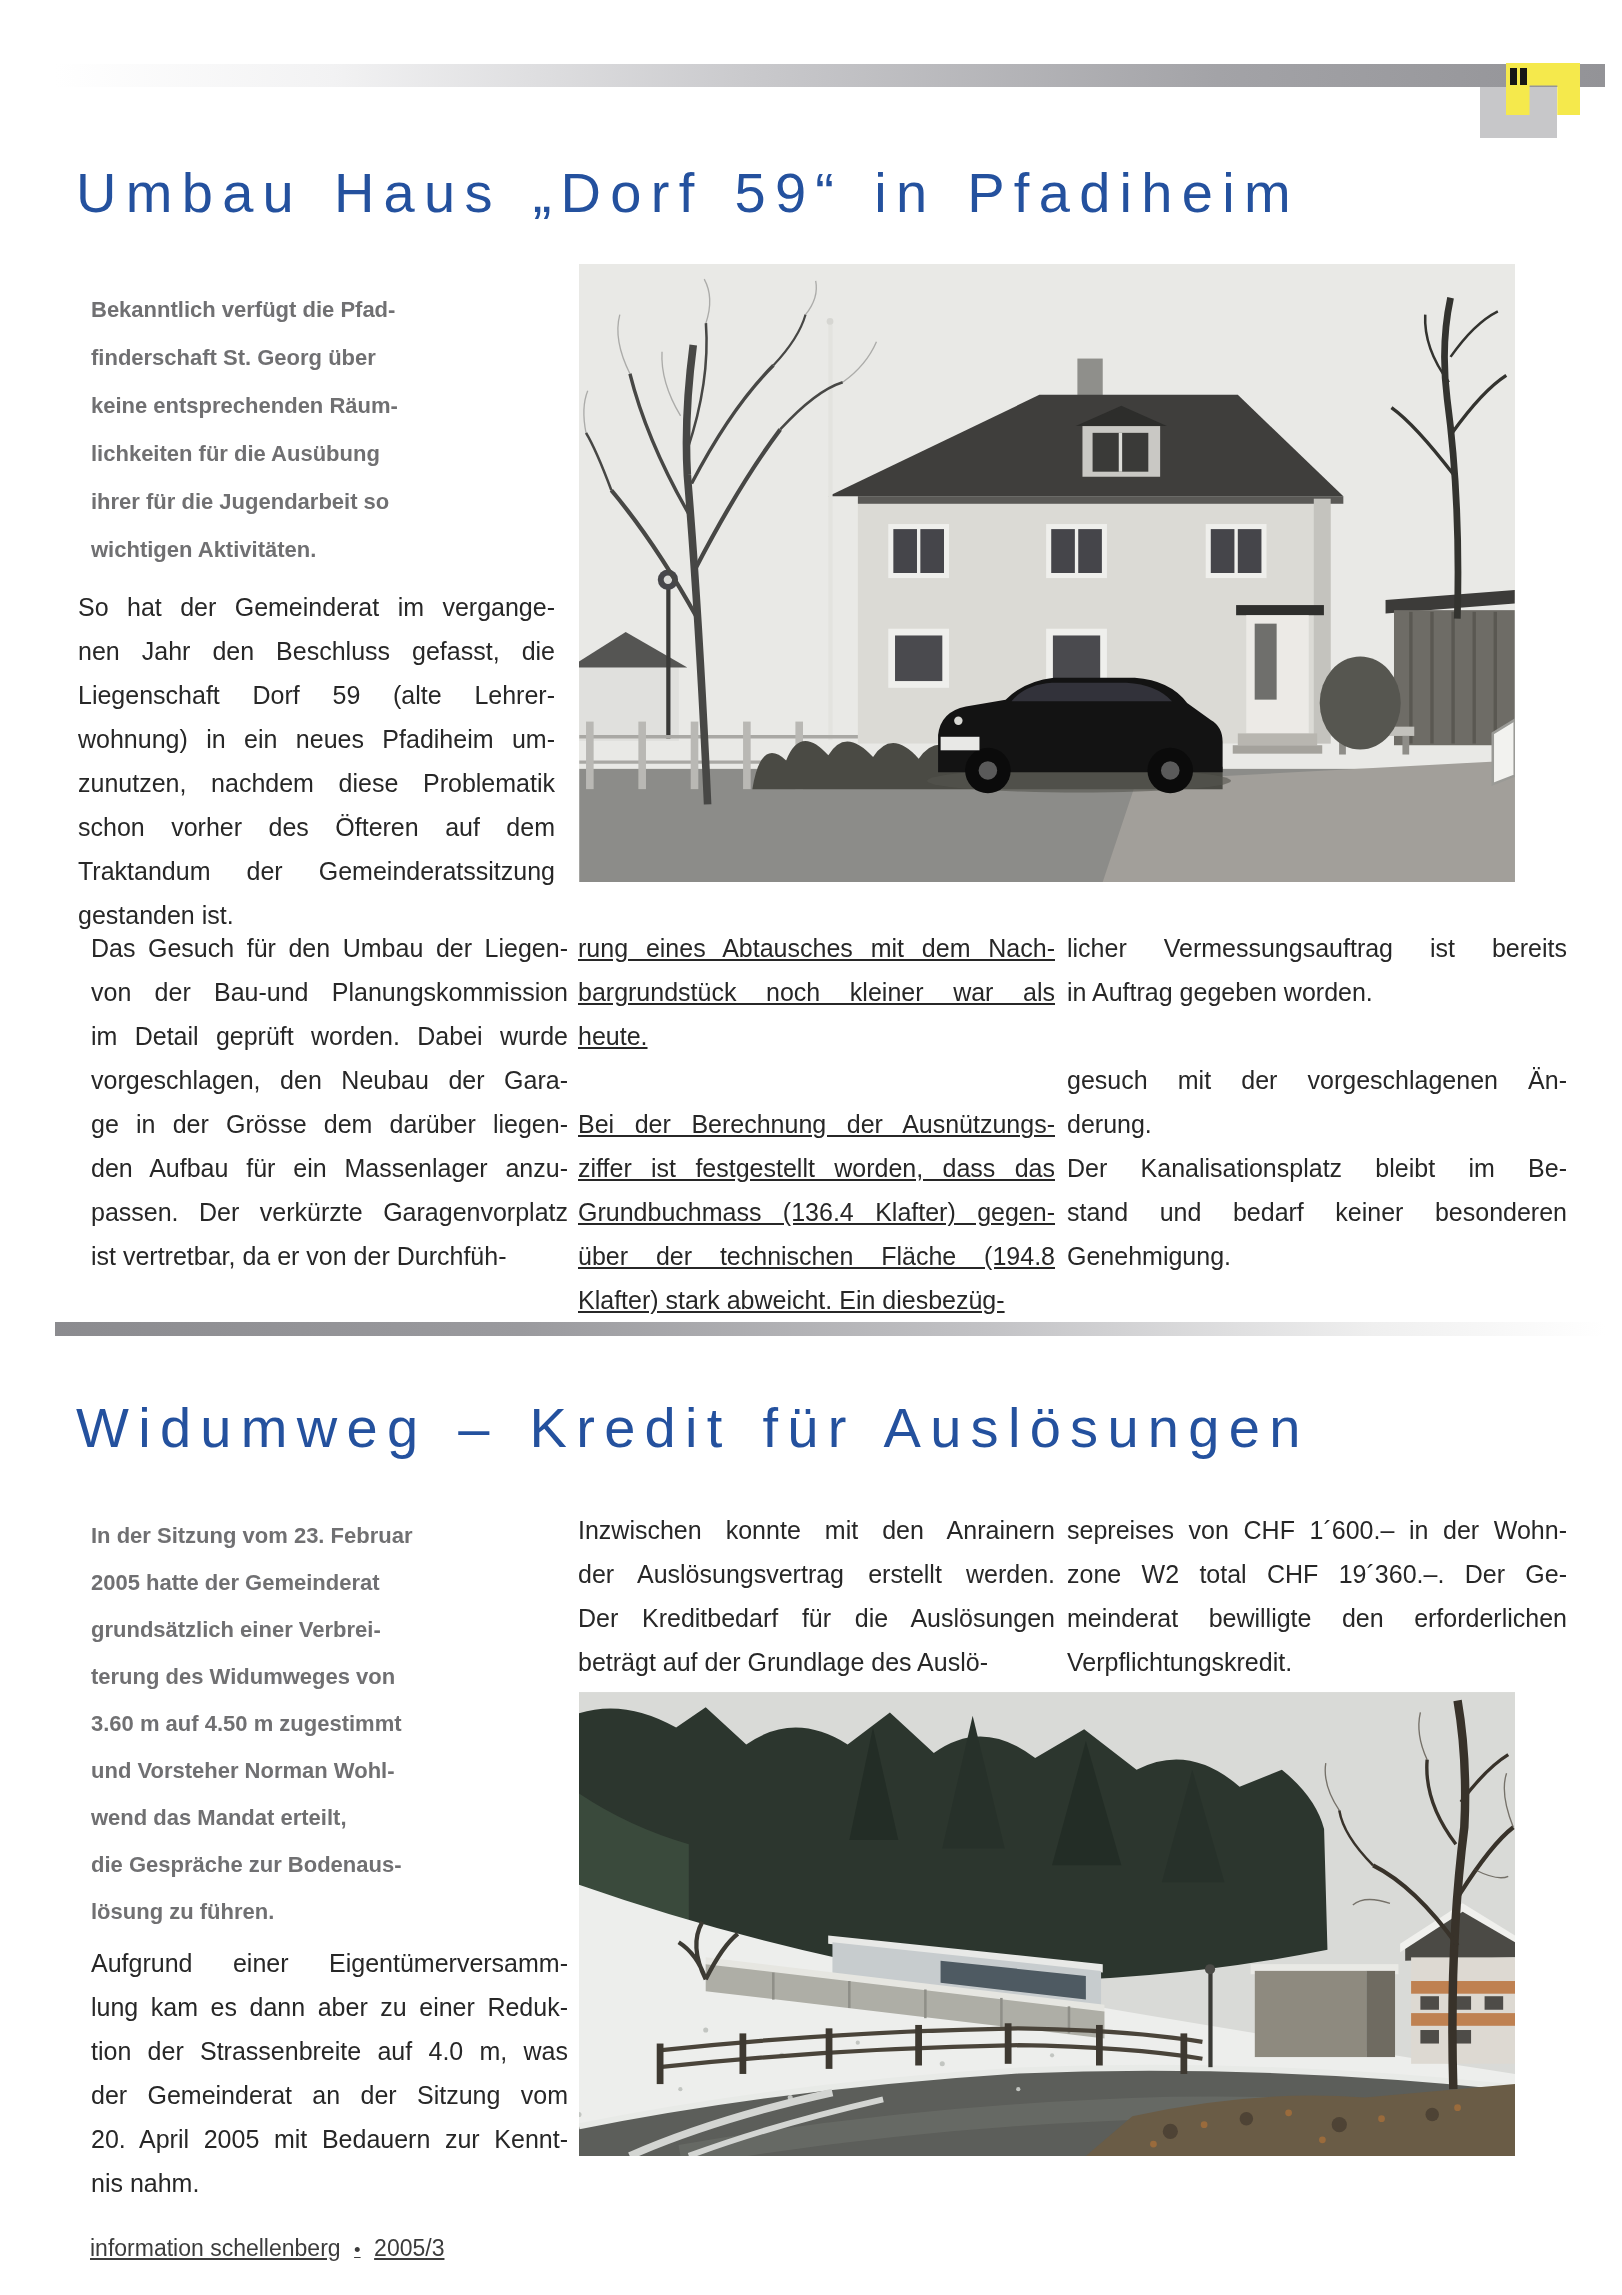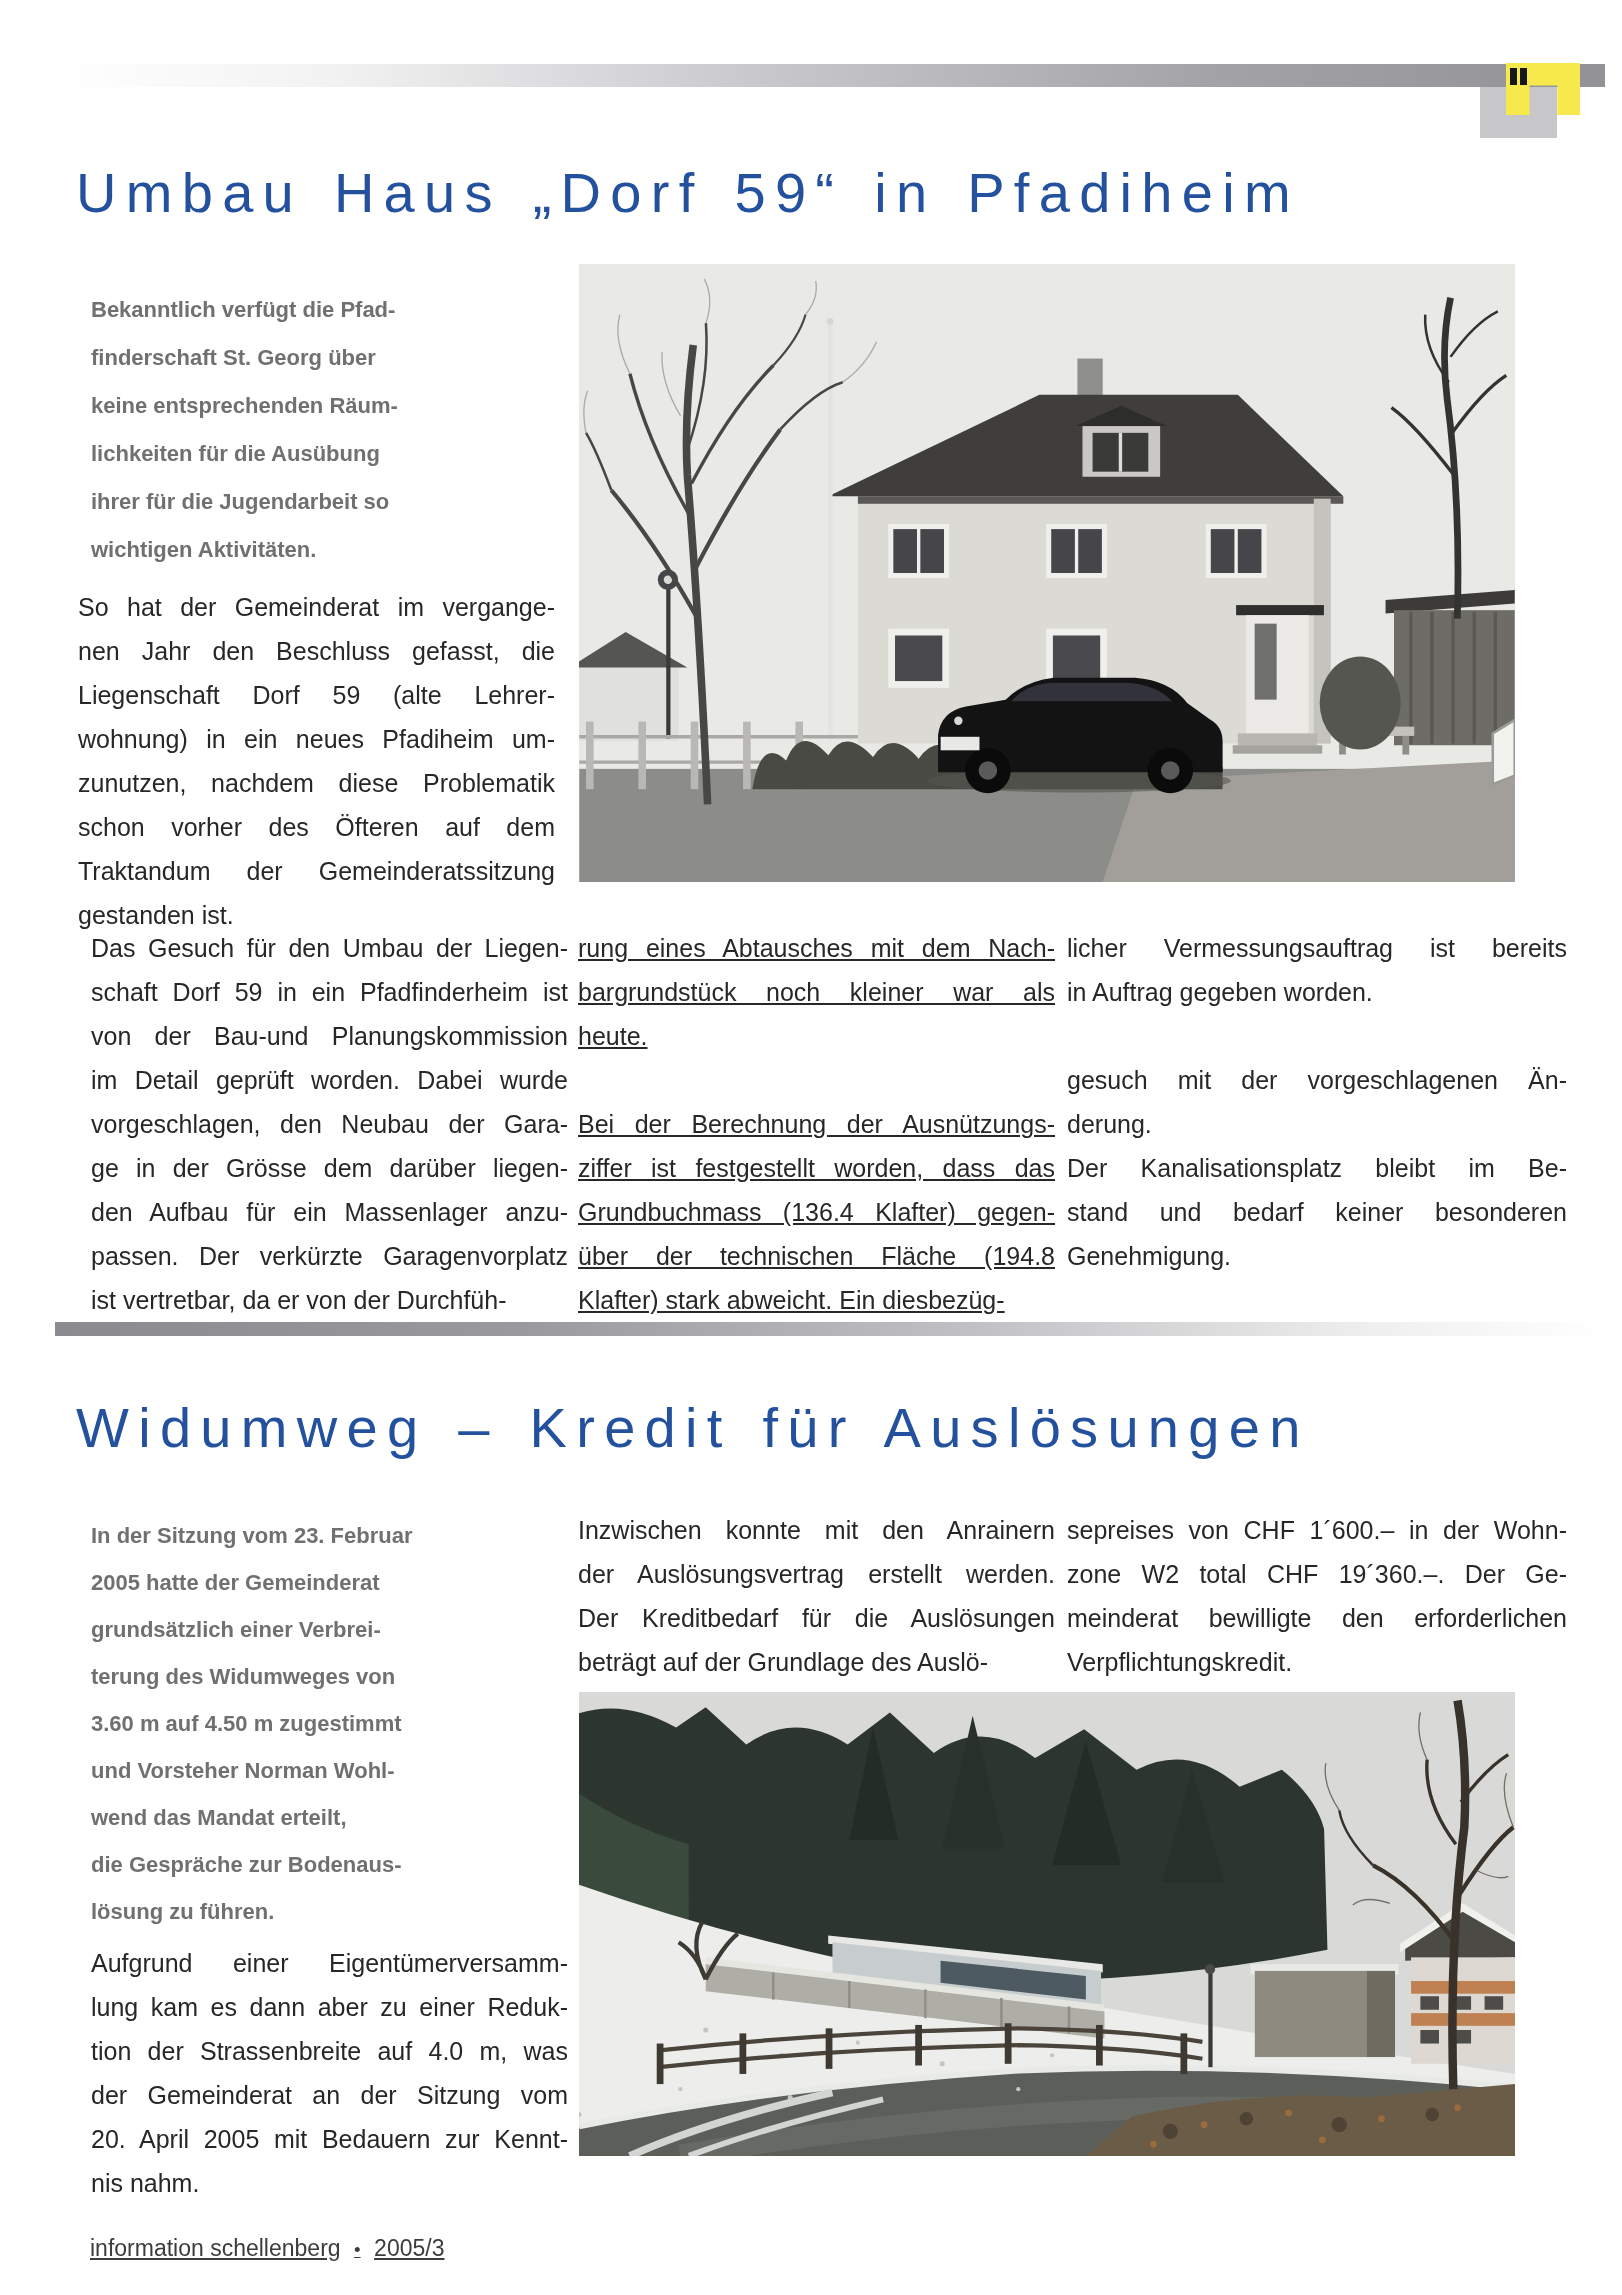--- a/index.html
+++ b/index.html
@@ -200,21 +200,20 @@
         <path d="M1036,250 Q990,190 962,170" stroke-width="4"></path>
         <path d="M1034,200 Q1070,150 1098,132" stroke-width="4"></path>
         <path d="M1030,140 Q1000,100 1002,60" stroke-width="3"></path>
         <path d="M1032,110 Q1060,70 1088,56" stroke-width="3"></path>
       </g>
     </svg>
   </div>
 
   <div class="abs tblock mid1 jblock">
       <div class="jline">Das Gesuch für den Umbau der Liegen-</div>
-      <div class="jline">schaft Dorf 59 in ein Pfadfinderheim ist</div>
       <div class="jline">von der Bau-und Planungskommission</div>
       <div class="jline">im Detail geprüft worden. Dabei wurde</div>
       <div class="jline">vorgeschlagen, den Neubau der Gara-</div>
       <div class="jline">ge in der Grösse dem darüber liegen-</div>
       <div class="jline">den Aufbau für ein Massenlager anzu-</div>
       <div class="jline">passen. Der verkürzte Garagenvorplatz</div>
       <div class="jline last">ist vertretbar, da er von der Durchfüh-</div>
     </div>
 
   <div class="abs tblock mid2">

